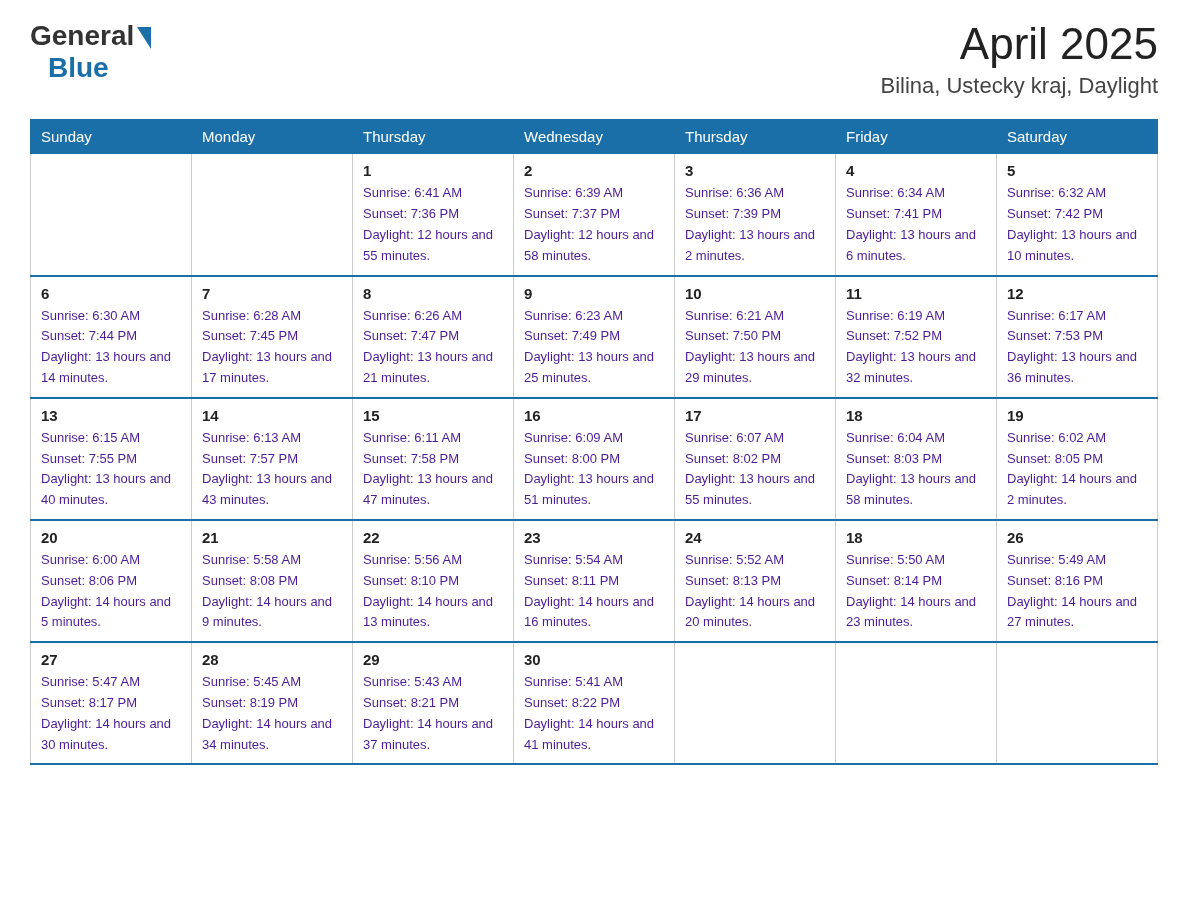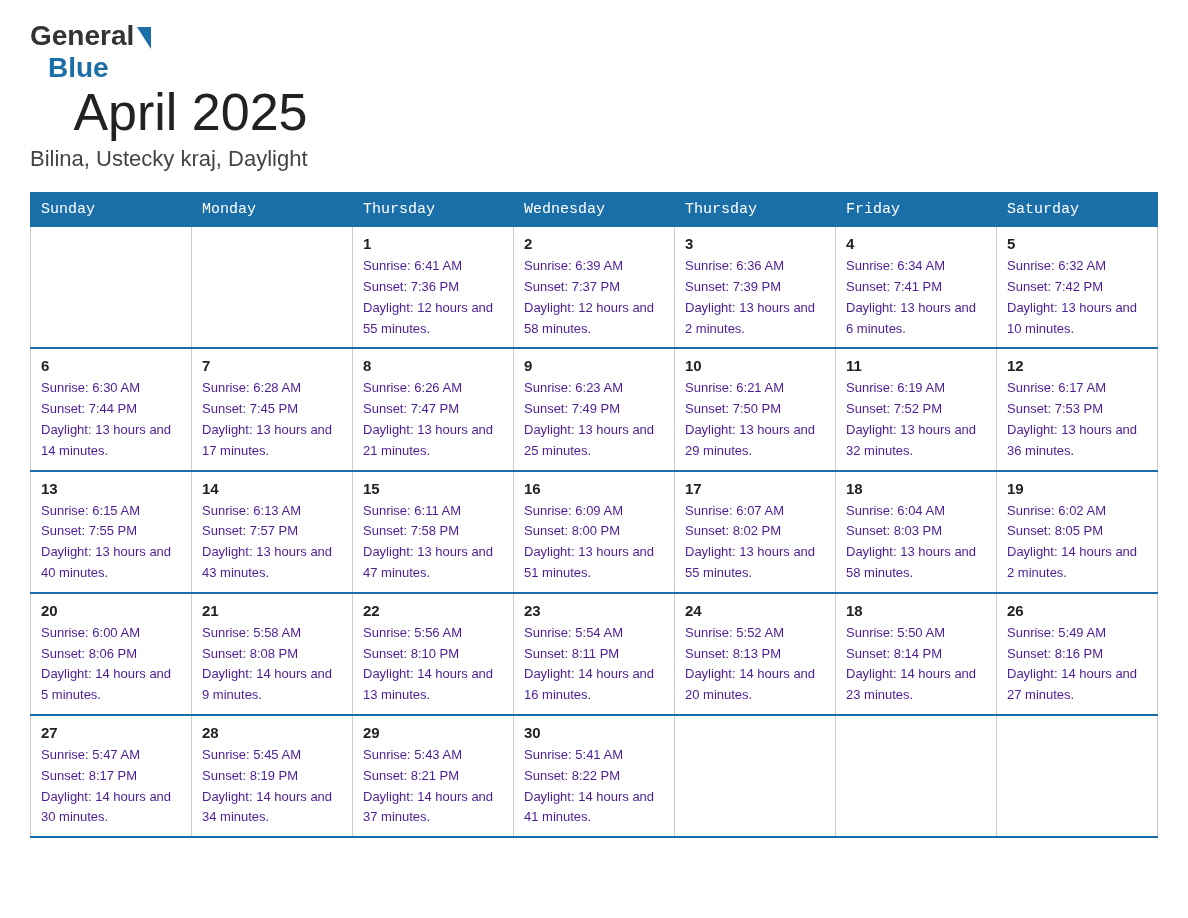--- a/index.html
+++ b/index.html
@@ -8,21 +8,20 @@
       background: #fff;
       padding: 20px 30px;
       width: 1188px;
       min-height: 918px;
     }
     .header {
       display: flex;
       justify-content: space-between;
       align-items: flex-start;
       margin-bottom: 20px;
-      flex-direction: column;
     }
     .logo {
       display: flex;
       flex-direction: column;
       align-items: flex-start;
     }
     .logo-text {
       display: flex;
       align-items: center;
     }
@@ -43,38 +42,37 @@
     .logo-blue {
       font-size: 28px;
       font-weight: bold;
       color: #1a6fa8;
       margin-left: 18px;
     }
     .title-section {
       text-align: right;
     }
     .month-title {
-      font-size: 52px;
+      font-size: 44px;
       font-weight: normal;
       color: #222;
       line-height: 1.1;
     }
     .location {
       font-size: 22px;
       color: #444;
       margin-top: 5px;
     }
     table {
       width: 100%;
       border-collapse: collapse;
       table-layout: fixed;
     }
     thead tr {
       background-color: #1a6fa8;
-      font-family: Liberation Mono, monospace;
     }
     thead th {
       color: #fff;
       font-size: 15px;
       font-weight: normal;
       padding: 8px 10px;
       text-align: left;
       border: 1px solid #1a6fa8;
     }
     tbody tr {

